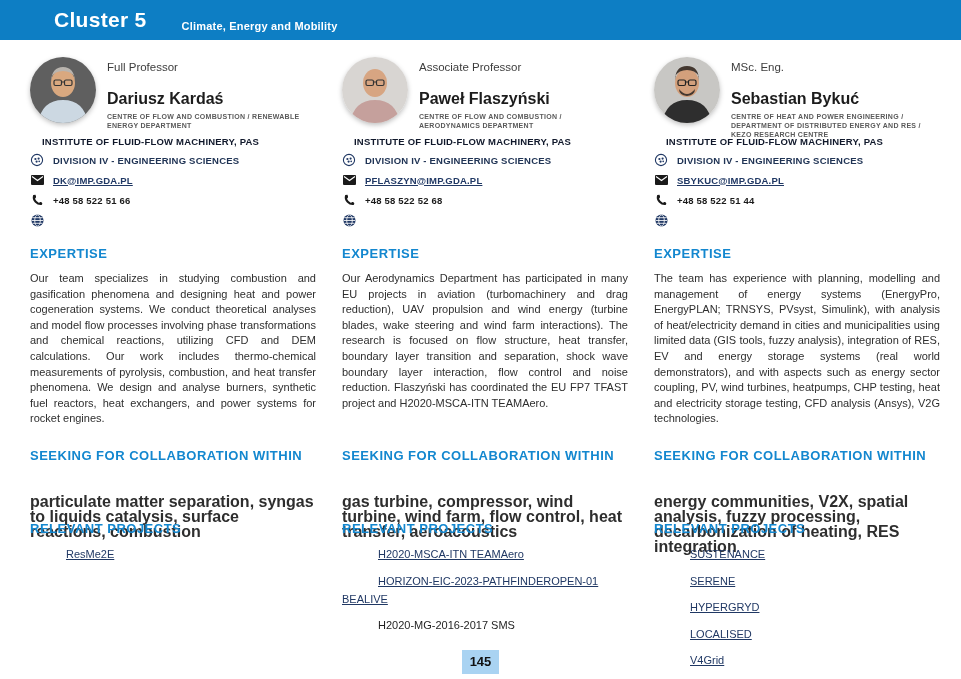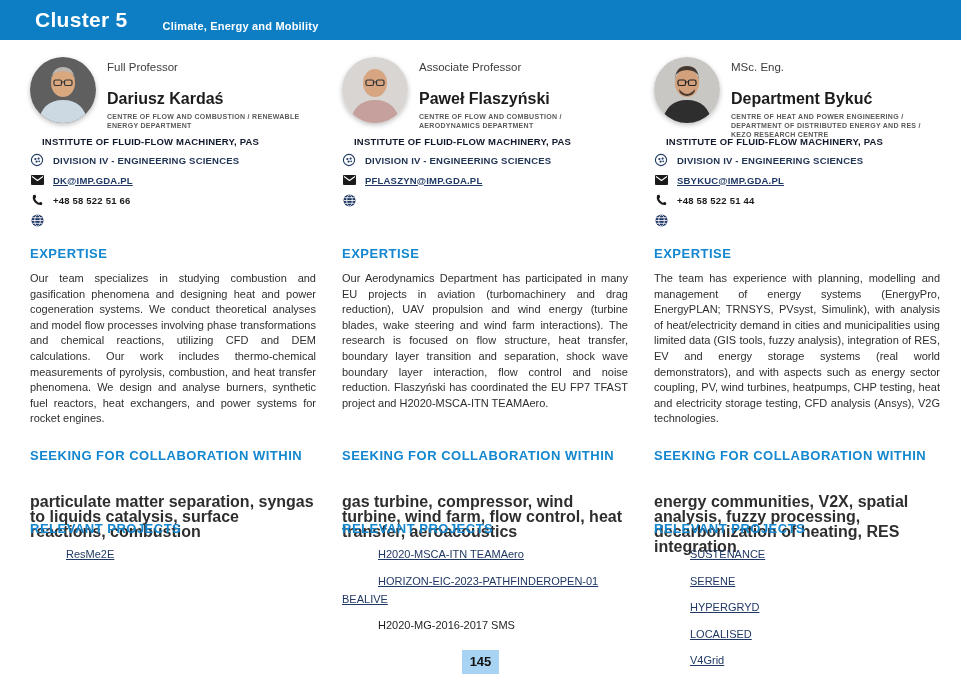--- a/index.html
+++ b/index.html
@@ -13,21 +13,21 @@
     margin: 0 auto;
   }
   
   .header-bar {
     position: absolute; top: 0; left: 0; right: 0; height: 40px;
     background: #0d7ec4;
     display: flex; align-items: center;
     color: #ffffff;
   }
   .cluster-title {
-    margin-left: 35px;
+    margin-left: 54px;
     font-size: 21px; font-weight: bold; letter-spacing: 0.3px;
   }
   .cluster-subtitle {
     margin-left: 35px; margin-top: 11px;
     font-size: 11px; font-weight: bold; letter-spacing: 0.2px;
   }
   
   .columns {
     position: absolute; top: 40px; left: 30px; right: 21px; bottom: 0;
     display: grid; grid-template-columns: repeat(3, 1fr); column-gap: 26px;
@@ -237,20 +237,28 @@
           <span class="contact-text division-label">DIVISION IV - ENGINEERING SCIENCES</span>
         </div>
         <div class="contact-row">
           <span class="contact-icon">
             <svg width="13" height="10" viewBox="0 0 13 10">
                 <rect width="13" height="10" rx="1" fill="#1a1a1a"></rect>
                 <polyline points="1,1.5 6.5,5.5 12,1.5" fill="none" stroke="#fff" stroke-width="1.1"></polyline>
               </svg>
           </span>
           <a class="contact-text email-link">PFLASZYN@IMP.GDA.PL</a>
+        </div>
+        <div class="contact-row">
+          <span class="contact-icon">
+            <svg width="12" height="12" viewBox="0 0 14 14">
+                <path d="M2.6 1.2 L5.2 0.8 Q6.4 2.8 5.6 4.6 L4.6 5.6 Q6.2 9 9.4 10.4 L10.4 9.4 Q12.2 8.8 13.2 10.8 L12.8 12.6 Q8.4 13.6 4.6 9.8 Q0.8 6 2.6 1.2 Z" fill="#1a1a1a"></path>
+              </svg>
+          </span>
+          <span class="contact-text phone-number">+48 58 522 52 68</span>
         </div>
         <div class="contact-row">
           <span class="contact-icon">
             <svg width="13" height="13" viewBox="0 0 14 14">
                 <circle cx="7" cy="7" r="6.5" fill="#203864"></circle>
                 <g stroke="#fff" stroke-width="0.9" fill="none">
                   <ellipse cx="7" cy="7" rx="3" ry="6"></ellipse>
                   <line x1="0.8" y1="7" x2="13.2" y2="7"></line>
                   <line x1="1.6" y1="4" x2="12.4" y2="4"></line>
                   <line x1="1.6" y1="10" x2="12.4" y2="10"></line>
@@ -292,21 +300,21 @@
               <g stroke="#222" stroke-width="1.2" fill="none">
                 <rect x="24" y="23" width="7.5" height="5.5" rx="1.5"></rect>
                 <rect x="34.5" y="23" width="7.5" height="5.5" rx="1.5"></rect>
                 <line x1="31.5" y1="25" x2="34.5" y2="25"></line>
               </g>
             </g>
           </svg>
         </div>
         <div class="profile-id">
           <div class="profile-title">MSc. Eng.</div>
-          <div class="profile-name">Department Bykuć</div>
+          <div class="profile-name">Sebastian Bykuć</div>
           <div class="profile-dept" style="max-width:225px;">CENTRE OF HEAT AND POWER ENGINEERING / DEPARTMENT OF DISTRIBUTED ENERGY AND RES / KEZO RESEARCH CENTRE</div>
         </div>
       </div>
 
       <div class="institute-block">
         <div class="institute-name">INSTITUTE OF FLUID-FLOW MACHINERY, PAS</div>
         <div class="contact-row">
           <span class="contact-icon">
             <svg width="14" height="14" viewBox="0 0 14 14">
                 <circle cx="7" cy="7" r="5.6" fill="none" stroke="#203864" stroke-width="1.1"></circle>

